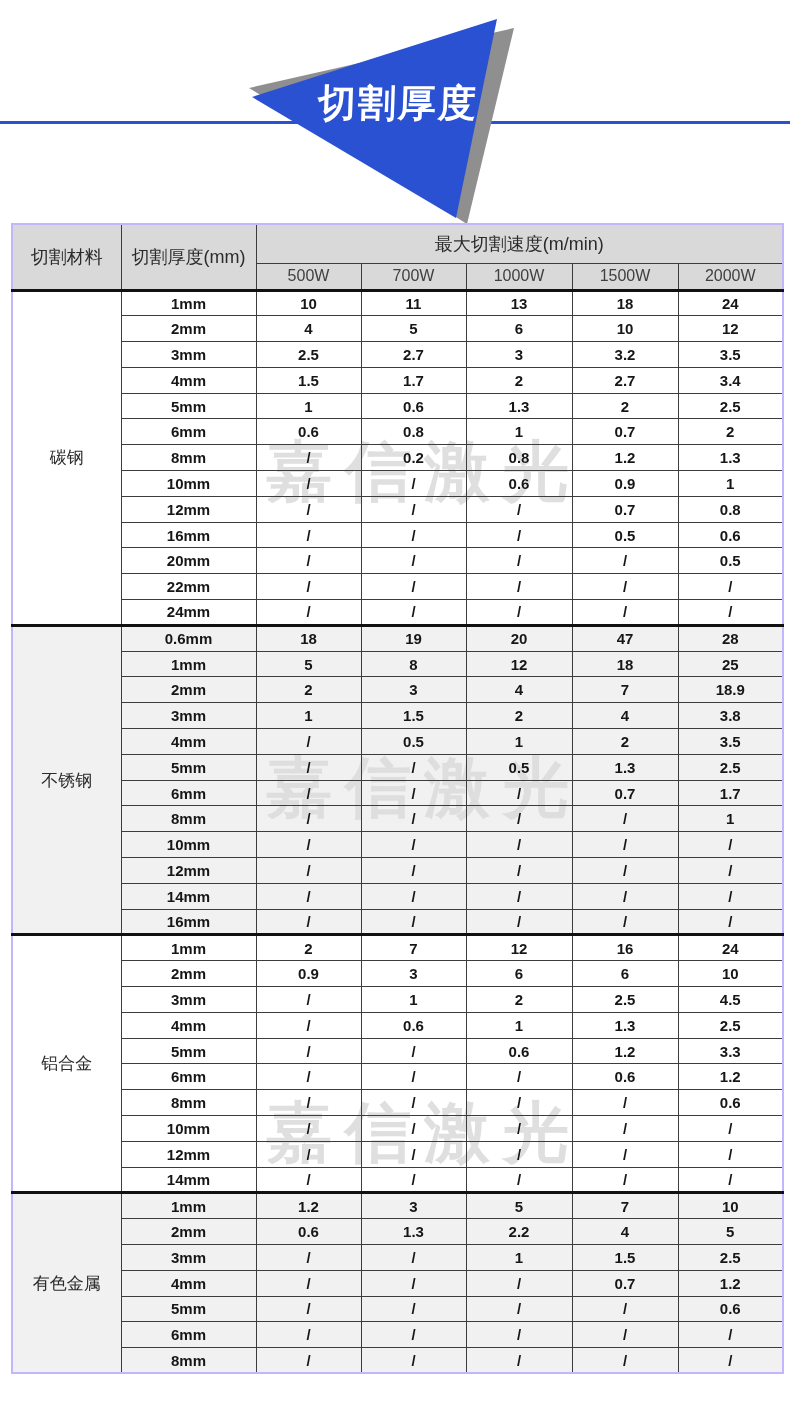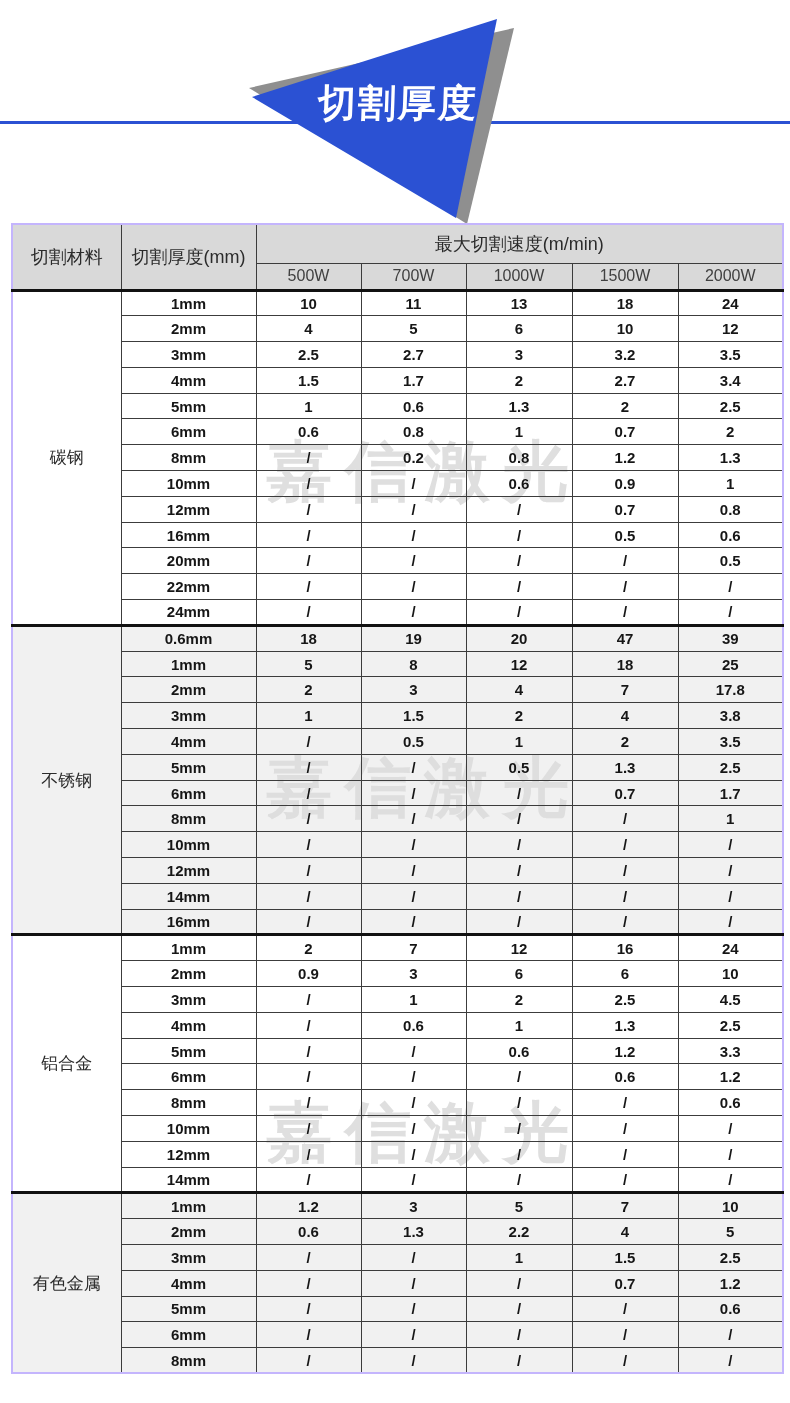--- a/index.html
+++ b/index.html
@@ -193,37 +193,37 @@
             <td>/</td>
             <td>/</td>
           </tr>
           <tr class="section-start shaded">
             <td rowspan="12" class="material-cell">不锈钢</td>
             <td>0.6mm</td>
             <td>18</td>
             <td>19</td>
             <td>20</td>
             <td>47</td>
-            <td>39</td>
+            <td>28</td>
           </tr>
           <tr class="shaded">
             <td>1mm</td>
             <td>5</td>
             <td>8</td>
             <td>12</td>
             <td>18</td>
             <td>25</td>
           </tr>
           <tr class="shaded">
             <td>2mm</td>
             <td>2</td>
             <td>3</td>
             <td>4</td>
             <td>7</td>
-            <td>17.8</td>
+            <td>18.9</td>
           </tr>
           <tr class="shaded">
             <td>3mm</td>
             <td>1</td>
             <td>1.5</td>
             <td>2</td>
             <td>4</td>
             <td>3.8</td>
           </tr>
           <tr class="shaded">

